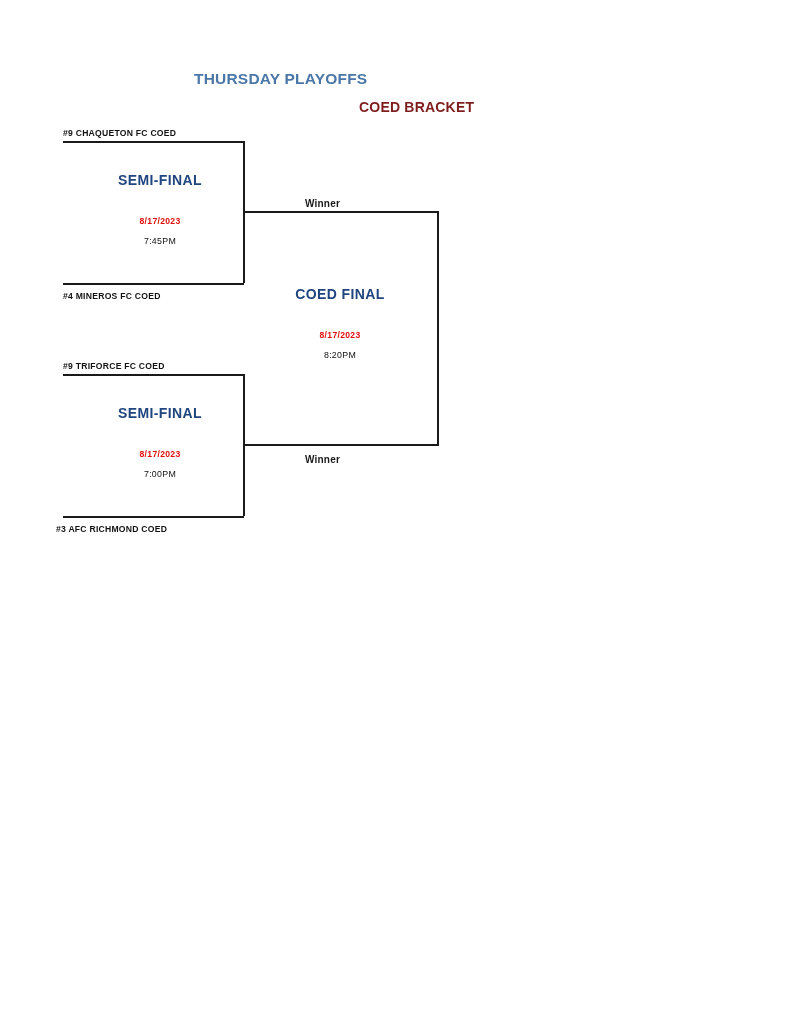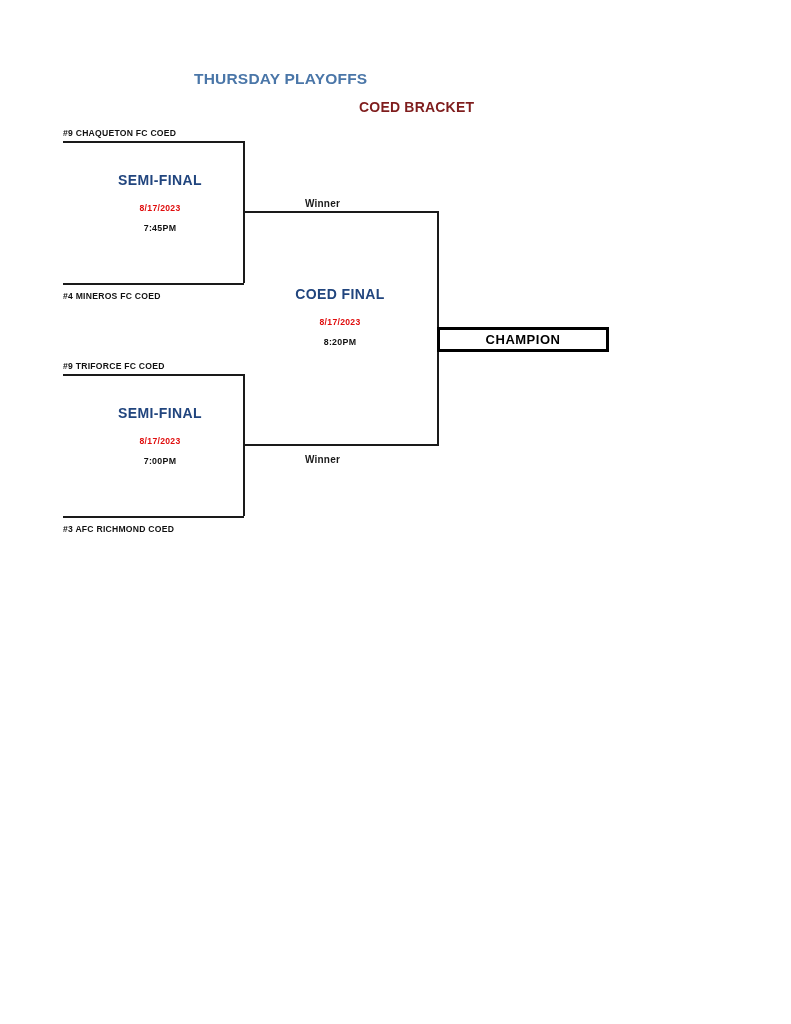--- a/index.html
+++ b/index.html
@@ -73,25 +73,25 @@
     font-size: 14px;
     font-weight: bold;
     color: #21457e;
     letter-spacing: 0.4px;
   }
   .match-date {
     font-size: 8.6px;
     font-weight: bold;
     color: #e00c0c;
     letter-spacing: 0.3px;
-    margin-top: 15px;
+    margin-top: 28px;
   }
   .match-time {
     font-size: 8.8px;
-    font-weight: bold;
+    font-weight: normal;
     color: #111111;
     letter-spacing: 0.3px;
     margin-top: 10px;
   }
 
   
   .winner-label {
     position: absolute;
     font-size: 10px;
     font-weight: bold;
@@ -144,21 +144,21 @@
     <div class="match-date">8/17/2023</div>
     <div class="match-time">7:45PM</div>
   </div>
 
   <div class="team" style="left:63px; top:361px;">#9 TRIFORCE FC COED</div>
 
   <div class="hline" style="left:63px; top:374px; width:181px;"></div>
   <div class="vline" style="left:243px; top:374px; height:142px;"></div>
   <div class="hline" style="left:63px; top:516px; width:181px;"></div>
 
-  <div class="team" style="left:63px; top:524px;">#3 AFC RICHMOND COED</div>
+  <div class="team" style="left:56px; top:524px;">#3 AFC RICHMOND COED</div>
 
   <div class="match-info" style="left:98px; top:405px; width:124px;">
     <div class="match-round">SEMI-FINAL</div>
     <div class="match-date">8/17/2023</div>
     <div class="match-time">7:00PM</div>
   </div>
 
   <div class="hline" style="left:243px; top:211px; width:195px;"></div>
 
   <div class="vline" style="left:437px; top:211px; height:235px;"></div>
@@ -167,17 +167,14 @@
 
   <div class="winner-label" style="left:305px; top:198px;">Winner</div>
   <div class="winner-label" style="left:305px; top:454px;">Winner</div>
 
   <div class="match-info" style="left:278px; top:286px; width:124px;">
     <div class="match-round">COED FINAL</div>
     <div class="match-date">8/17/2023</div>
     <div class="match-time">8:20PM</div>
   </div>
 
-  <div class="champion-box">
-    <span class="champion-text">CHAMPION</span>
-  </div>
 
 </div>
 
 </body></html>

